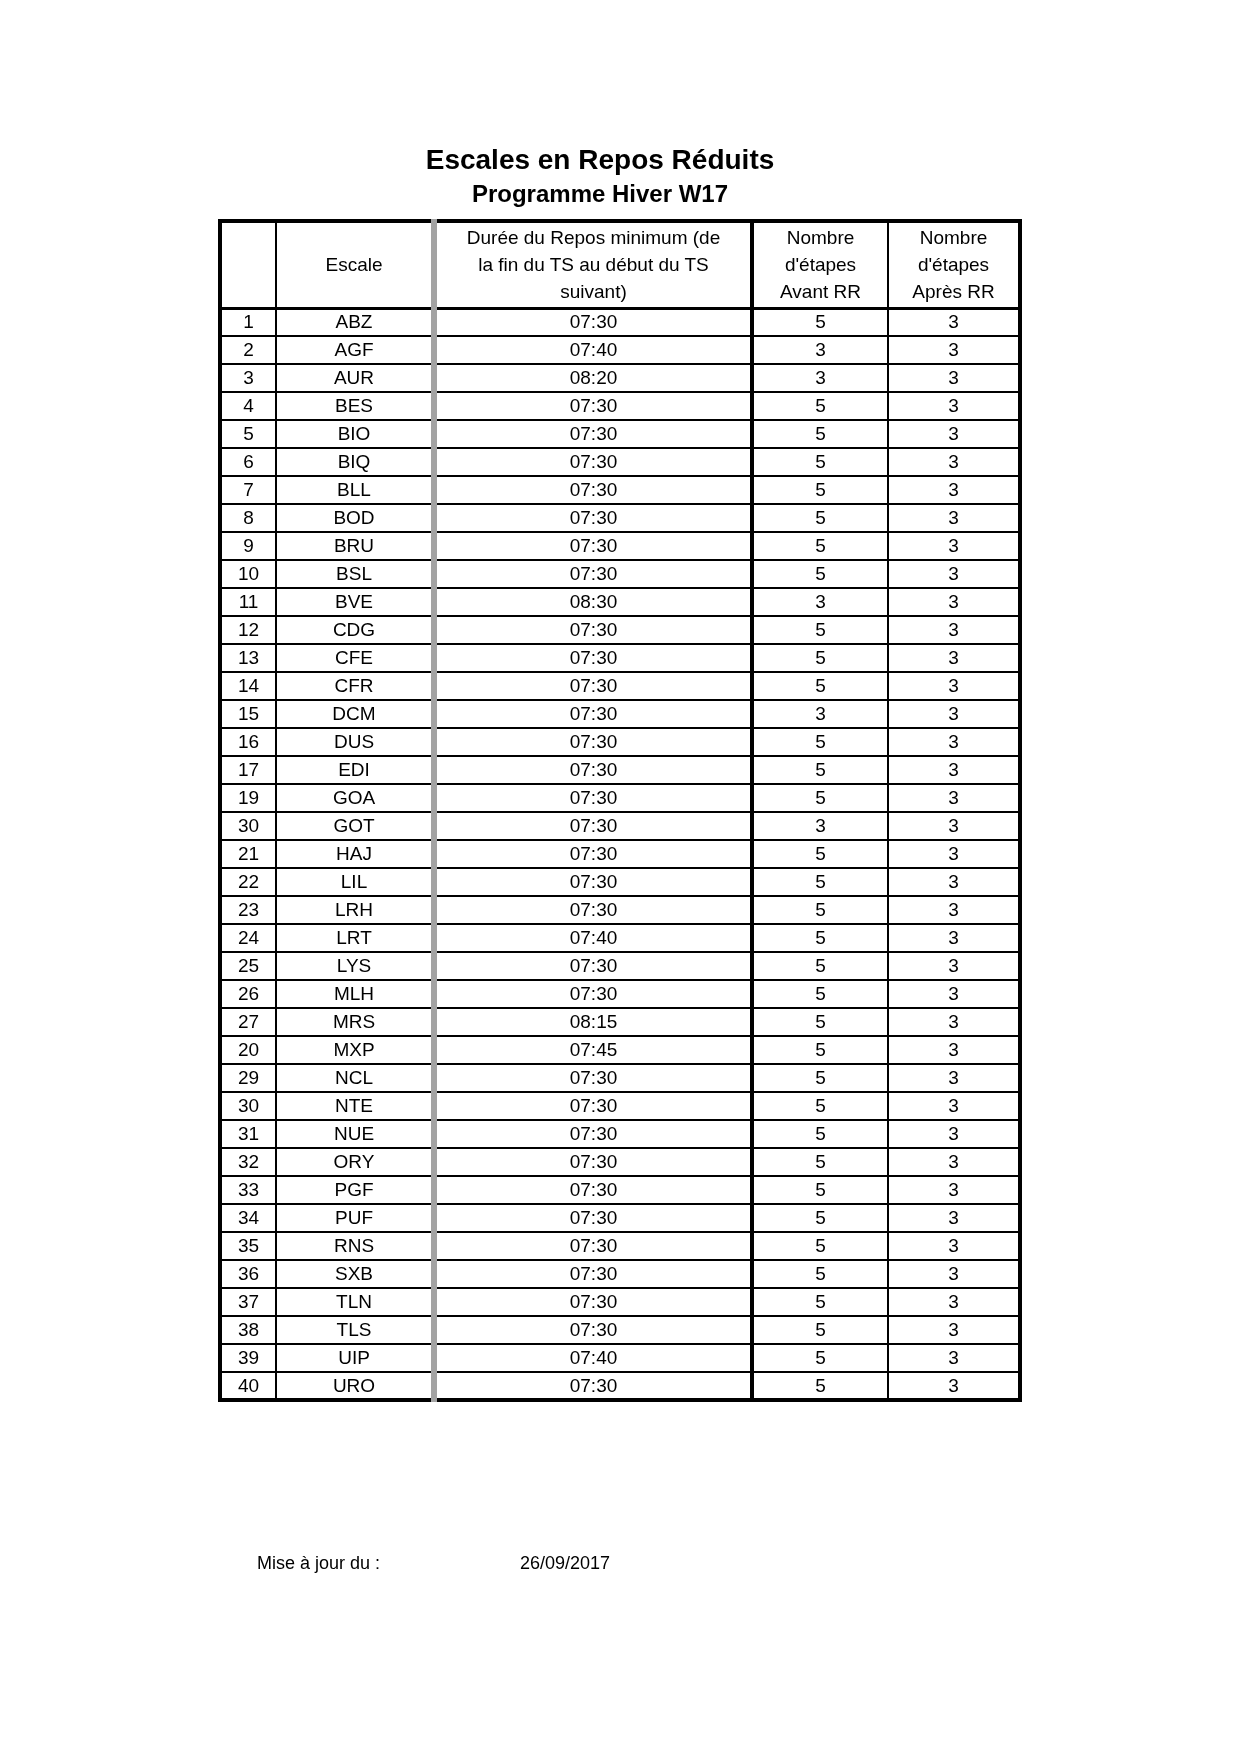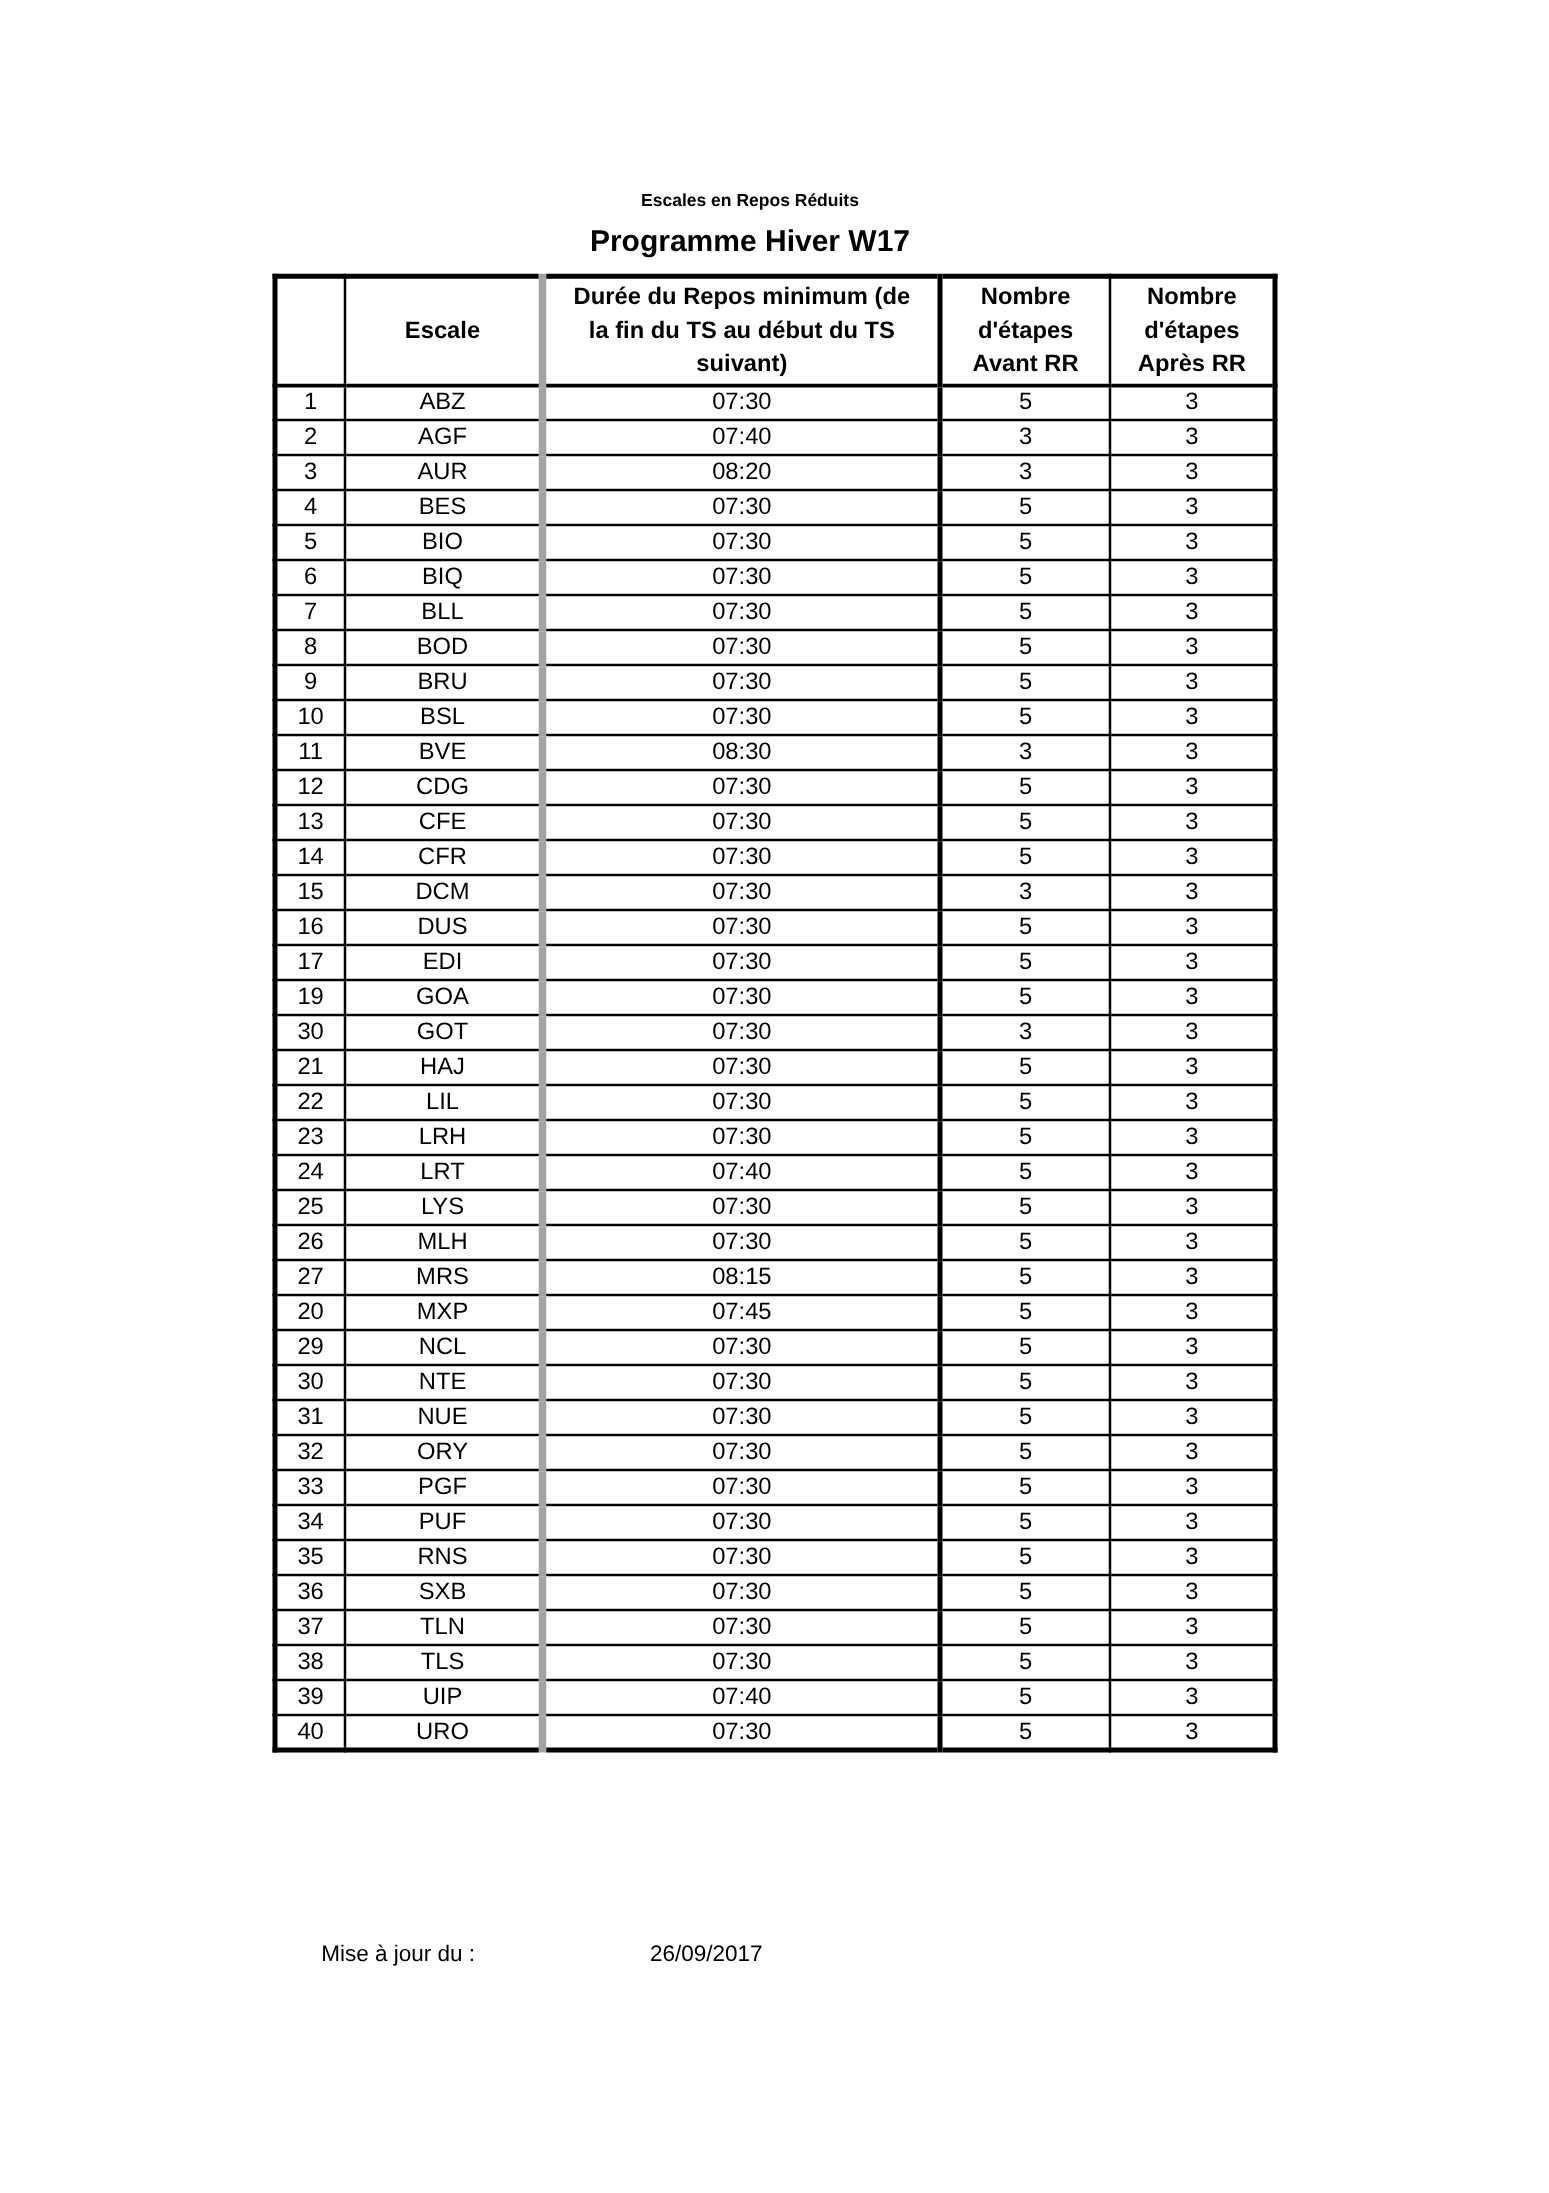--- a/index.html
+++ b/index.html
@@ -16,21 +16,21 @@
     background: #ffffff;
     overflow: hidden;
   }
   .titles {
     position: absolute;
     top: 148px; left: 0;
     width: 1200px;
     text-align: center;
   }
   .title-main {
-    font-size: 14px;
+    font-size: 28px;
     font-weight: 700;
     line-height: 24px;
   }
   .title-sub {
     margin-top: 9px;
     font-size: 24px;
     font-weight: 700;
     line-height: 26px;
   }
   table.escales {
@@ -46,21 +46,21 @@
     border-bottom: 2px solid #000000;
     text-align: center;
     vertical-align: middle;
     padding: 0 2px;
     overflow: hidden;
     white-space: nowrap;
   }
   table.escales thead th {
     height: 87px;
     font-size: 19px;
-    font-weight: 700;
+    font-weight: 400;
     line-height: 27px;
     border-bottom: 3px solid #000000;
     white-space: normal;
   }
   table.escales tbody td {
     height: 28px;
     font-size: 19px;
     font-weight: 400;
   }
   

